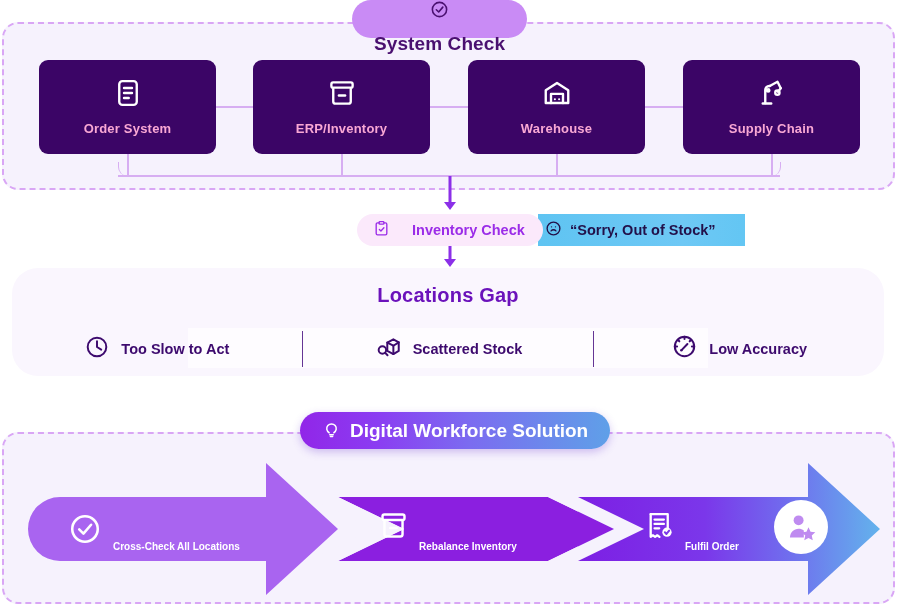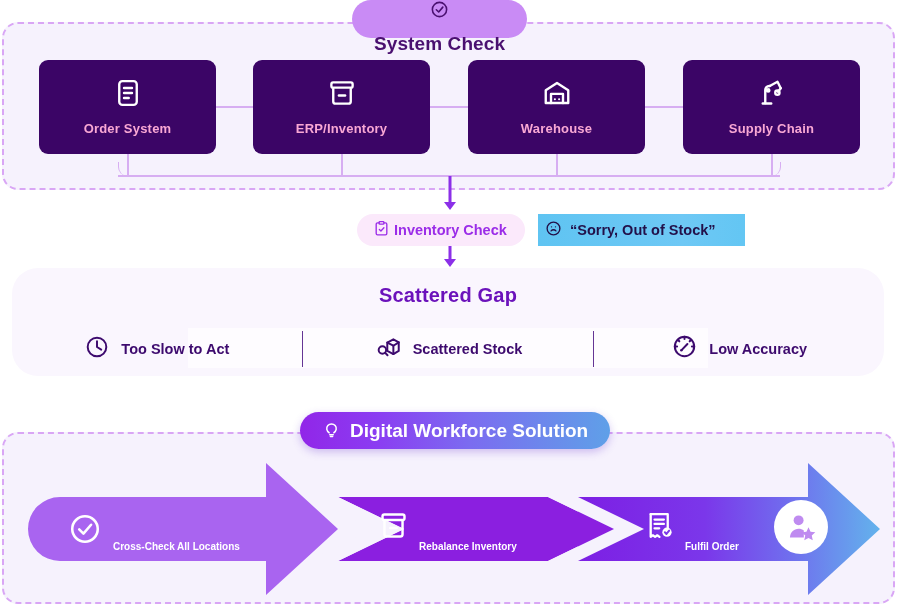--- a/index.html
+++ b/index.html
@@ -110,21 +110,21 @@
     padding-left:7px;gap:8px;box-sizing:border-box;
   }
   #status-band .txt{
     color:#221049;font-size:14.5px;font-weight:bold;white-space:nowrap;
   }
   #inv-chip{
     position:absolute;left:357px;top:214px;height:32px;
     background:#fbe9fb;
     border-radius:999px;
     z-index:30;
-    display:flex;align-items:center;gap:4px;
+    display:flex;align-items:center;gap:22px;
     padding:0 18px 0 16px;box-sizing:border-box;
   }
   #inv-chip .txt{color:#9b2ce8;font-size:14.5px;font-weight:bold;white-space:nowrap;}
 
   
   #gap-card{
     position:absolute;left:12px;top:268px;width:872px;height:108px;
     background:#faf6fe;border-radius:26px;z-index:20;
   }
   #gap-title{
@@ -271,21 +271,21 @@
     </span>
     <span class="txt">Inventory Check</span>
   </div>
 
   <div class="down-arrow" id="arrow-b">
     <div class="shaft"></div>
       <div class="head"></div>
   </div>
 
   <div id="gap-card">
-    <div id="gap-title">Scattered Gap</div>
+    <div id="gap-title">Locations Gap</div>
     <div id="gap-strip"></div>
     <div id="gap-row">
 
       <div class="gap-item">
         <span>
           <svg width="26" height="26" viewBox="0 0 24 24" fill="none" stroke="#3d0a6e" stroke-width="1.8" stroke-linecap="round" stroke-linejoin="round">
             <circle cx="12" cy="12" r="8.6"></circle>
               <polyline points="12,6.6 12,12 15.9,14.4"></polyline>
           </svg>
         </span>

